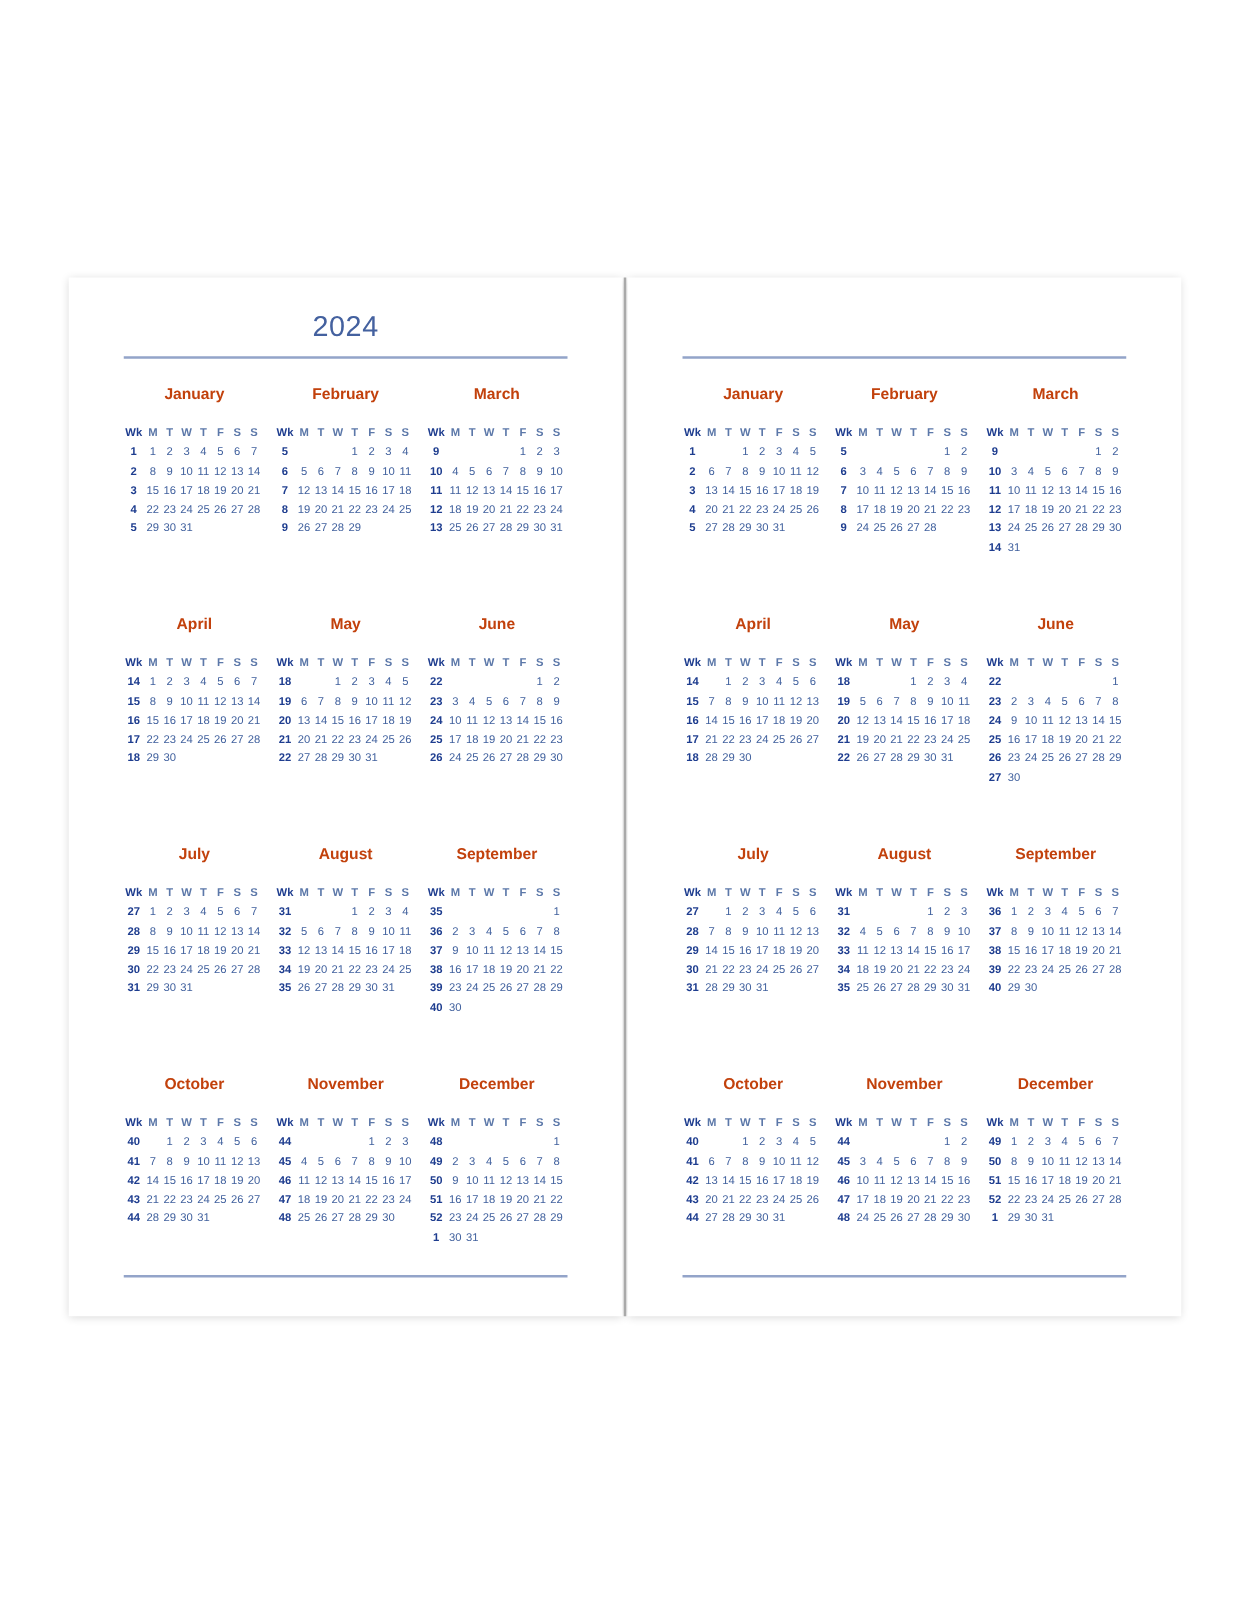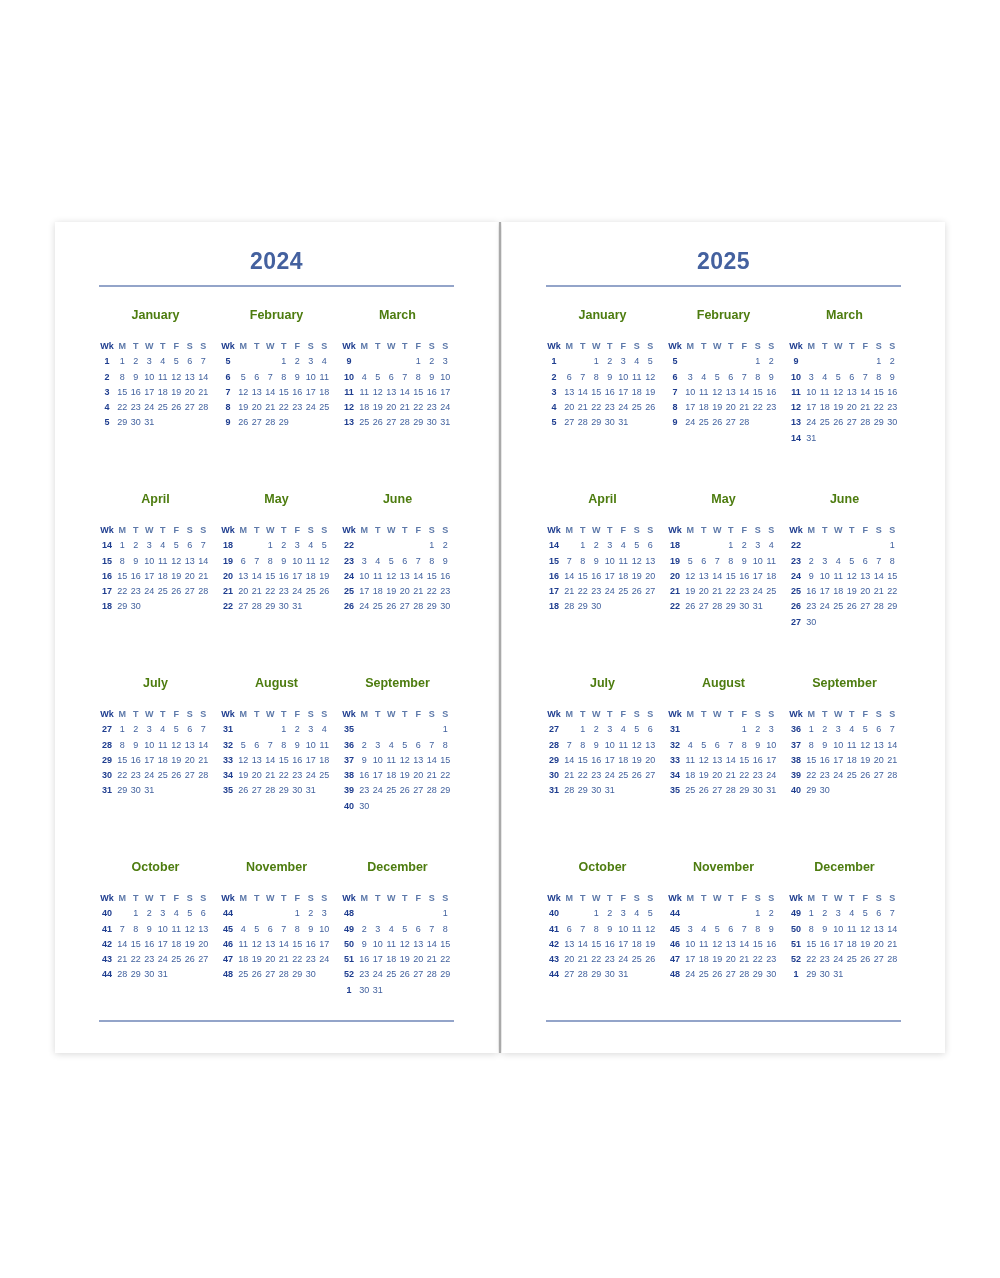--- a/index.html
+++ b/index.html
@@ -34,21 +34,21 @@
     background: #a9a9a9;
     z-index: 3;
   }
   .year-title {
     position: absolute;
     top: 26px;
     left: 0;
     width: 100%;
     text-align: center;
     font-size: 23px;
-    font-weight: bold;
+    font-weight: normal;
     letter-spacing: 0.5px;
     color: #44619f;
   }
   .rule {
     position: absolute;
     left: 44px;
     right: 44px;
     height: 2px;
     background: #93a4c9;
   }
@@ -63,21 +63,21 @@
     grid-template-columns: repeat(3, 1fr);
     grid-template-rows: repeat(4, 184px);
     justify-items: center;
     align-items: start;
   }
   .month { width: 114px; }
   .month-title {
     text-align: center;
     font-size: 12.5px;
     font-weight: bold;
-    color: #4d7c0f;
+    color: #c2410c;
     margin-bottom: 3px;
     white-space: nowrap;
   }
   .month-table {
     display: grid;
     grid-template-columns: 17px repeat(7, 13.5px);
     grid-auto-rows: 15.3px;
     font-size: 9px;
     line-height: 15.3px;
     margin-top: 17px;
@@ -749,21 +749,20 @@
             <div class="mcell day-n"></div>
           </div>
         </div>
       </div>
     <div class="rule rule-bottom"></div>
   </div>
 
   <div class="spine"></div>
 
   <div class="page page-right">
-    <div class="year-title">2025</div>
     <div class="rule rule-top"></div>
     <div class="months-grid">
         <div class="month">
           <div class="month-title">January</div>
           <div class="month-table">
             <div class="mcell wk-h">Wk</div>
             <div class="mcell day-h">M</div>
             <div class="mcell day-h">T</div>
             <div class="mcell day-h">W</div>
             <div class="mcell day-h">T</div>

